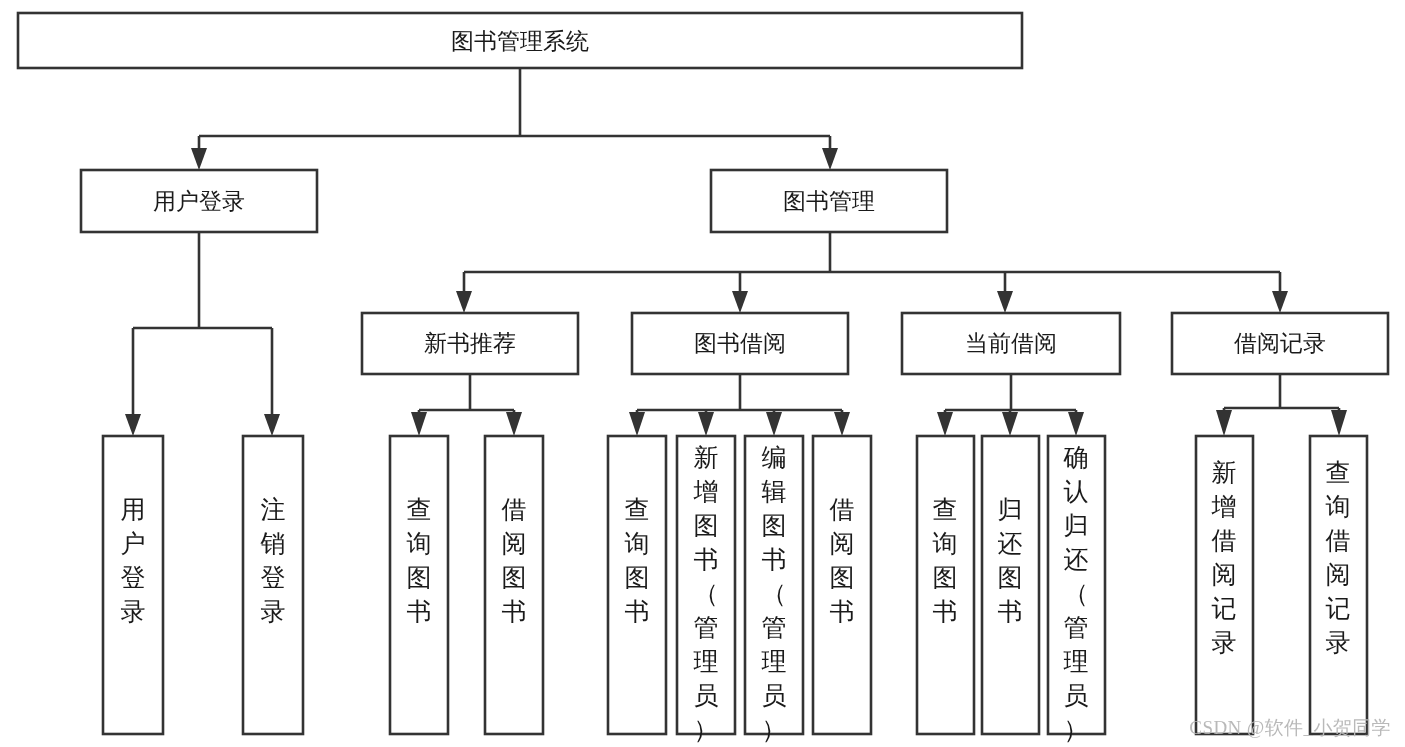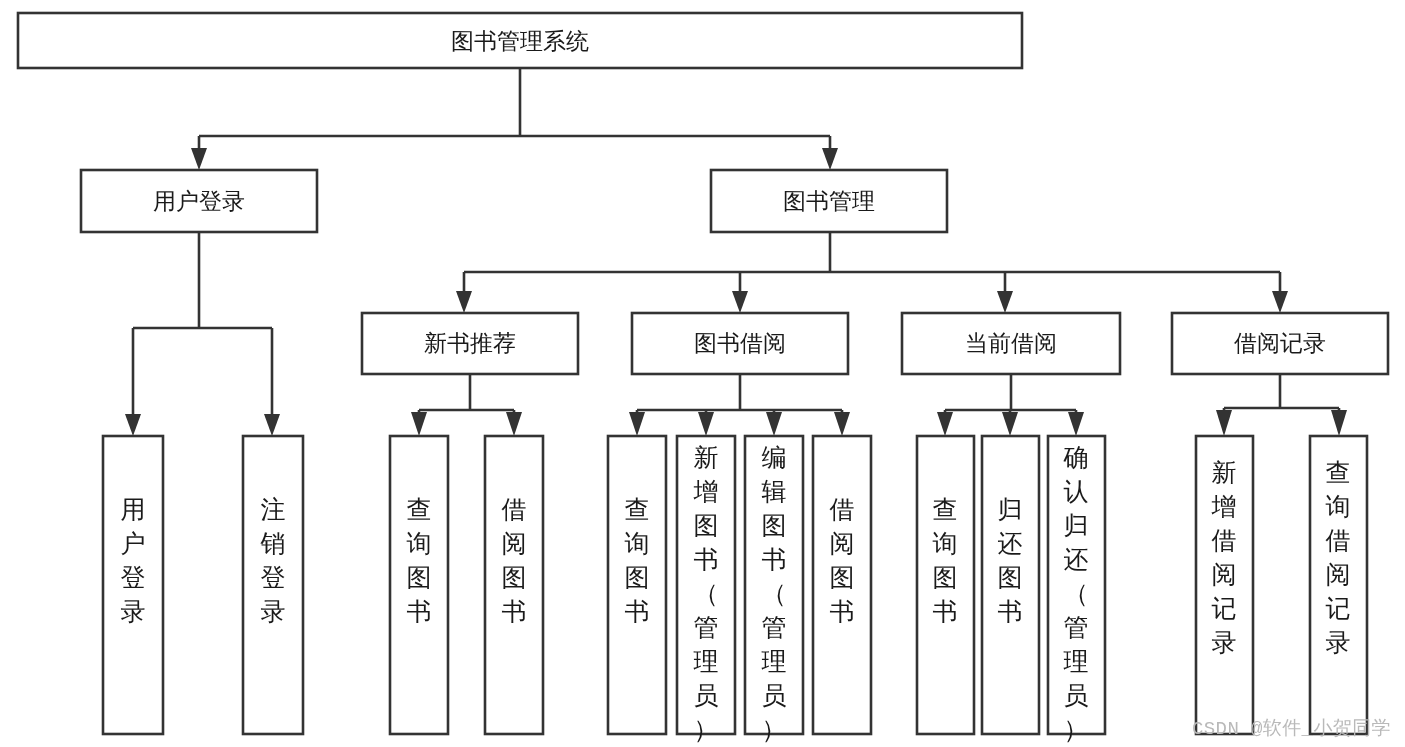--- a/index.html
+++ b/index.html
@@ -49,21 +49,21 @@
   .node-label-v {
     fill: #1a1a1a;
     font-family: "DejaVu Sans", "Liberation Sans", sans-serif;
     font-size: 25px;
     text-anchor: middle;
   }
   .watermark {
     position: absolute;
     right: 14px;
     bottom: 6px;
-    font-family: Liberation Mono, monospace;
+    font-family: Liberation Serif, serif;
     font-size: 19px;
     color: #b9b9b9;
     white-space: nowrap;
     letter-spacing: 0.4px;
     pointer-events: none;
   }
 </style>
 </head>
 <body>
 

